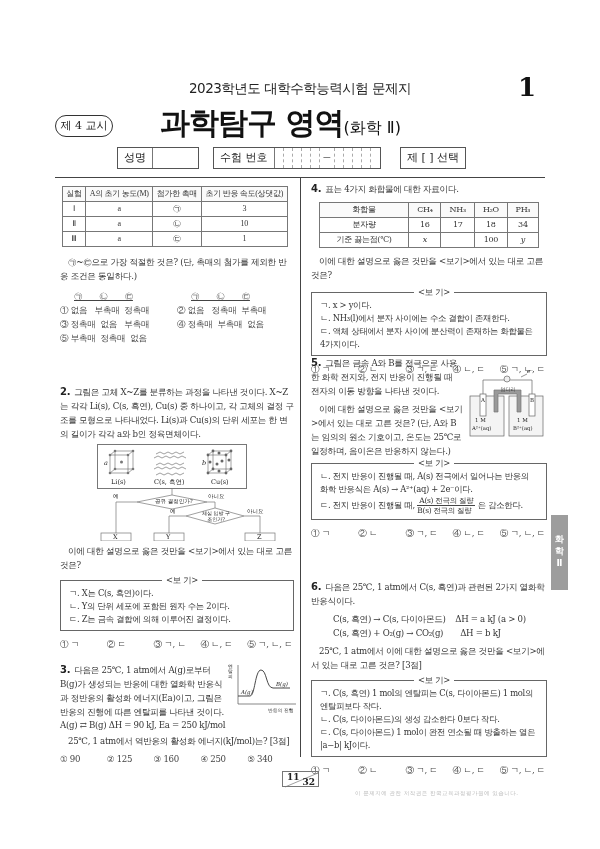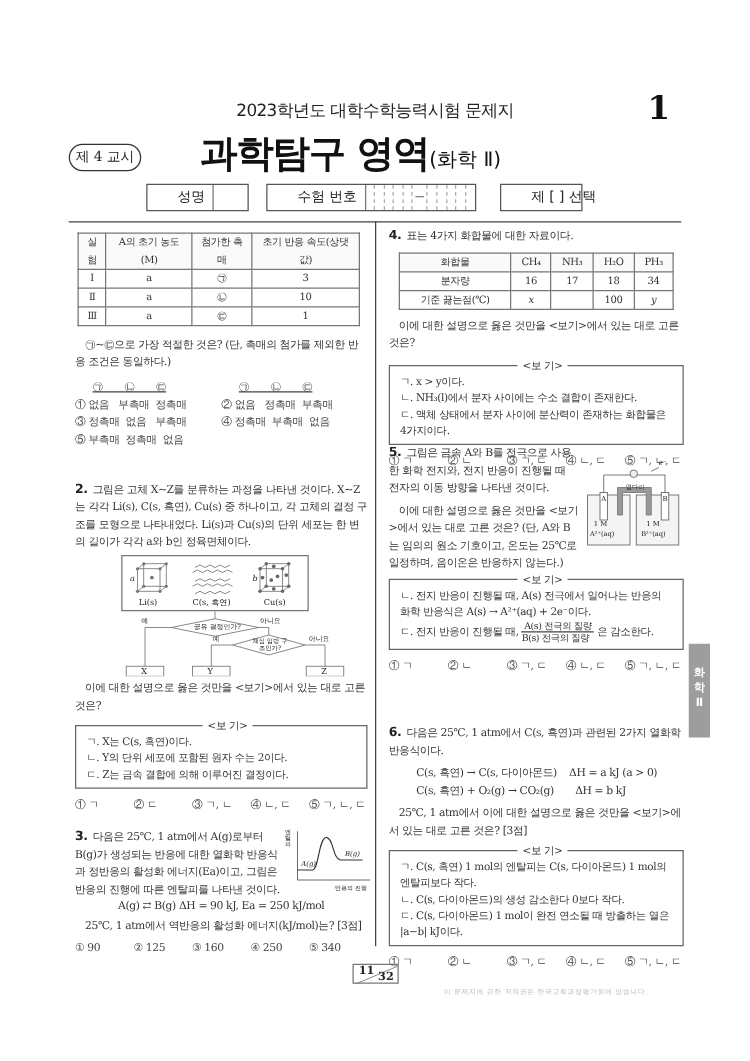--- a/index.html
+++ b/index.html
@@ -7,21 +7,21 @@
   body { position: relative; font-family: "DejaVu Serif", serif; color: #222; }
   .abs { position: absolute; }
 
   .exam-year { left: 0; width: 600px; top: 80px; text-align: center; font-family: "DejaVu Sans", sans-serif; font-size: 13.5px; color: #222; letter-spacing: -0.5px; }
   .page-num-big { left: 518px; top: 72px; font-family: "DejaVu Serif", serif; font-size: 26px; font-weight: bold; color: #111; }
   .period-pill { left: 55px; top: 115px; width: 58px; height: 22px; border: 1px solid #333; border-radius: 11px; font-size: 11px; text-align: center; line-height: 20px; font-family: "DejaVu Serif", serif; color: #222; }
   .big-title { left: 160px; top: 103px; font-family: "DejaVu Sans", sans-serif; font-weight: bold; font-size: 30px; color: #111; letter-spacing: -1px; }
   .big-title .sub { font-weight: normal; font-size: 16px; letter-spacing: 0; }
 
   .info-box { top: 147px; height: 22px; border: 1px solid #555; font-family: "DejaVu Sans", sans-serif; font-size: 11px; display: flex; align-items: stretch; }
-  .info-box .lbl { padding: 0 6px; line-height: 20px; border-right: 1px solid #777; white-space: nowrap; margin-left: 18px; }
+  .info-box .lbl { padding: 0 6px; line-height: 20px; border-right: 1px solid #777; white-space: nowrap; }
   .info-box .cell { border-right: 1px dashed #aaa; width: 10px; }
   .info-box .cell:last-child { border-right: none; }
   .info-box .dash { width: 16px; text-align: center; line-height: 20px; color: #777; border-right: 1px dashed #aaa; }
 
   .hrule { left: 55px; width: 490px; top: 177px; height: 1px; background: #444; }
   .vrule { left: 300px; top: 177px; width: 1px; height: 580px; background: #444; }
 
   .q { font-size: 8.6px; line-height: 14px; color: #333; letter-spacing: -0.3px; }
   .q .qn { font-family: "DejaVu Sans", sans-serif; font-weight: bold; font-size: 10px; color: #222; margin-right: 4px; }
   .q p { text-indent: 0; }
@@ -39,21 +39,21 @@
   .opt-grid { font-size: 8.6px; color: #444; line-height: 14px; }
   .opt-row { display: flex; }
   .opt-row .o { width: 118px; white-space: pre; }
 
   .side-tab { left: 551px; top: 515px; width: 17px; height: 75px; background: #9d9d9d; color: #fff; font-family: "DejaVu Sans", sans-serif; font-size: 9px; font-weight: bold; text-align: center; padding-top: 18px; line-height: 12px; }
 
   .pg-box { left: 282px; top: 771px; width: 37px; height: 16px; border: 1px solid #777; font-family: "DejaVu Serif", serif; font-weight: bold; font-size: 9px; }
   .pg-box .a { position: absolute; left: 4px; top: 0px; }
   .pg-box .b { position: absolute; right: 3px; bottom: -1px; }
   .footer-note { left: 355px; top: 790px; font-size: 5.5px; color: #bbb; font-family: "DejaVu Sans", sans-serif; letter-spacing: 0.5px; }
-  .formula { text-align: center; font-size: 8.6px; color: #333; line-height: 14px; }
+  .formula { font-size: 8.6px; color: #333; line-height: 14px; }
   .frac { display: inline-block; vertical-align: middle; text-align: left; font-size: 7.5px; line-height: 9px; }
   .frac .num { border-bottom: 1px solid #444; display: block; padding: 0 2px; }
 </style>
 </head>
 <body>
 
 <div class="abs exam-year">2023학년도 대학수학능력시험 문제지</div>
 <div class="abs page-num-big">1</div>
 <div class="abs period-pill">제 4 교시</div>
 <div class="abs big-title">
@@ -78,21 +78,21 @@
     <span class="cell"></span>
 </div>
 <div class="abs info-box" style="left:400px; width:66px;">
   <span class="lbl" style="border-right:none;">제 [   ] 선택</span>
 </div>
 
 <div class="abs hrule"></div>
 <div class="abs vrule"></div>
 
 <div class="abs q" style="left:60px; top:182px; width:234px;">
-  <table class="data" style="width:226px; margin:4px 0 0 2px;">
+  <table class="data" style="width:226px; margin:4px 0 0 2px;font-family:Liberation Serif, serif;">
     <tbody>
         <tr>
       <th>실험</th>
       <th>A의 초기 농도(M)</th>
       <th>첨가한 촉매</th>
       <th>초기 반응 속도(상댓값)</th>
     </tr>
     <tr>
       <td>Ⅰ</td>
           <td>a</td>

